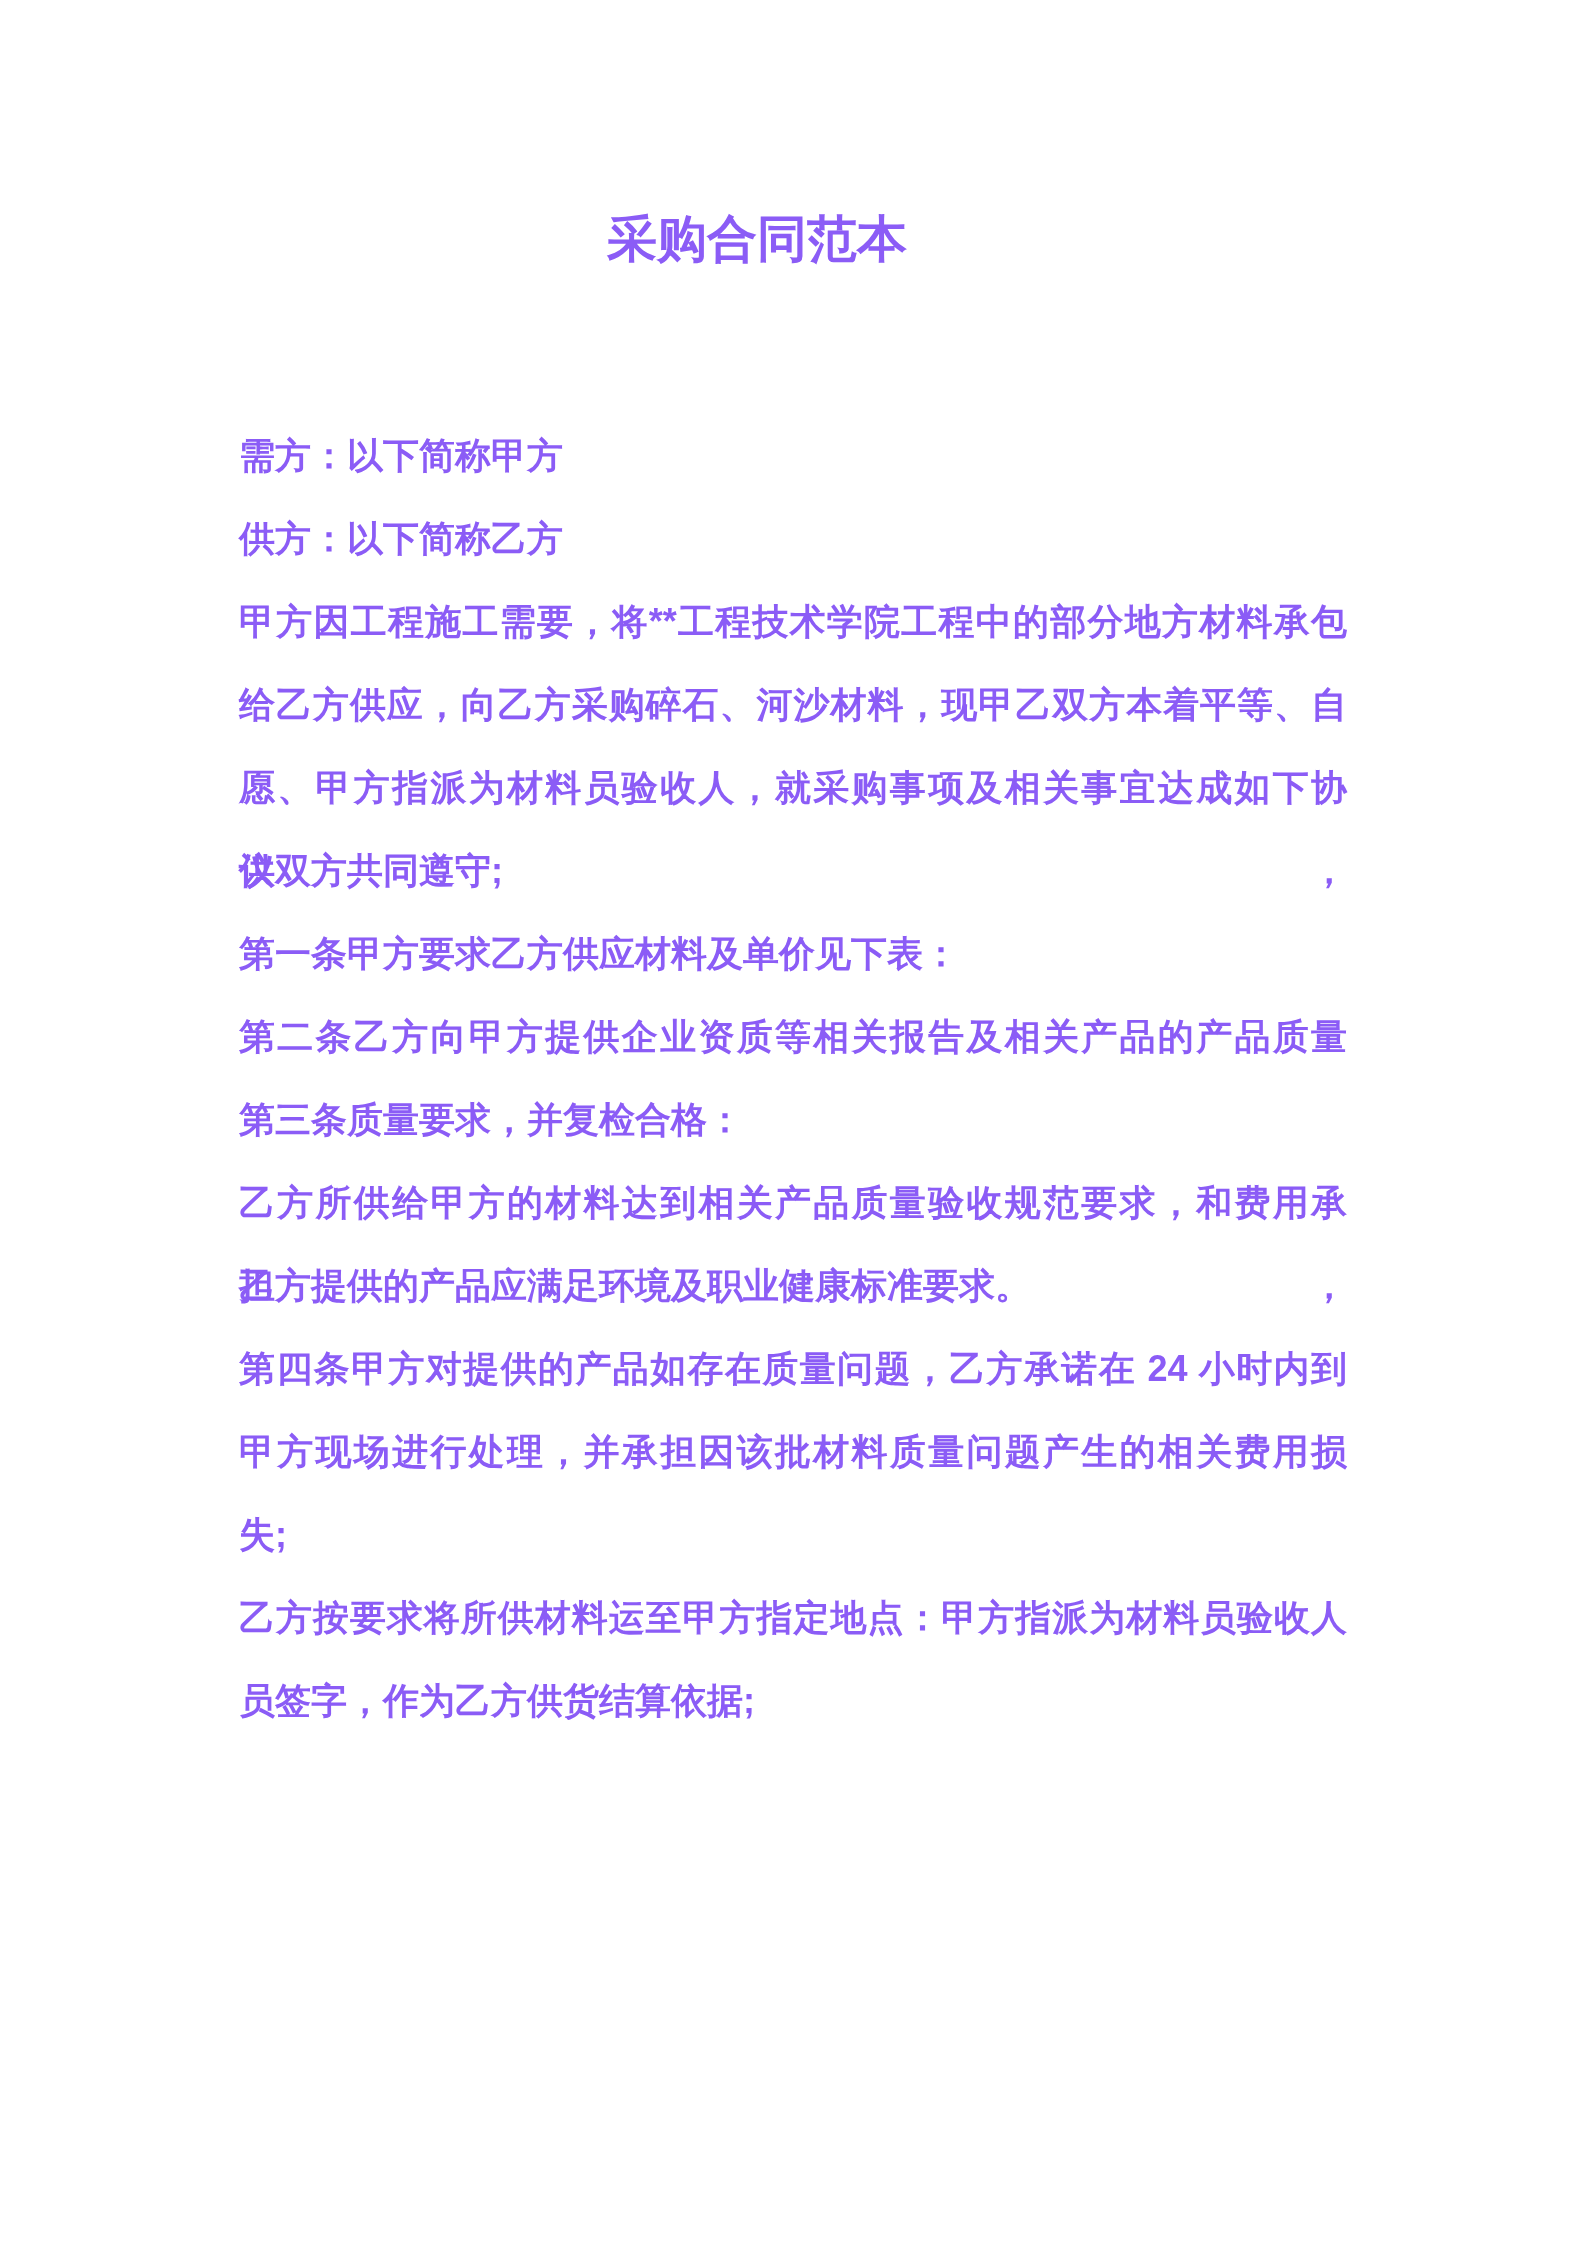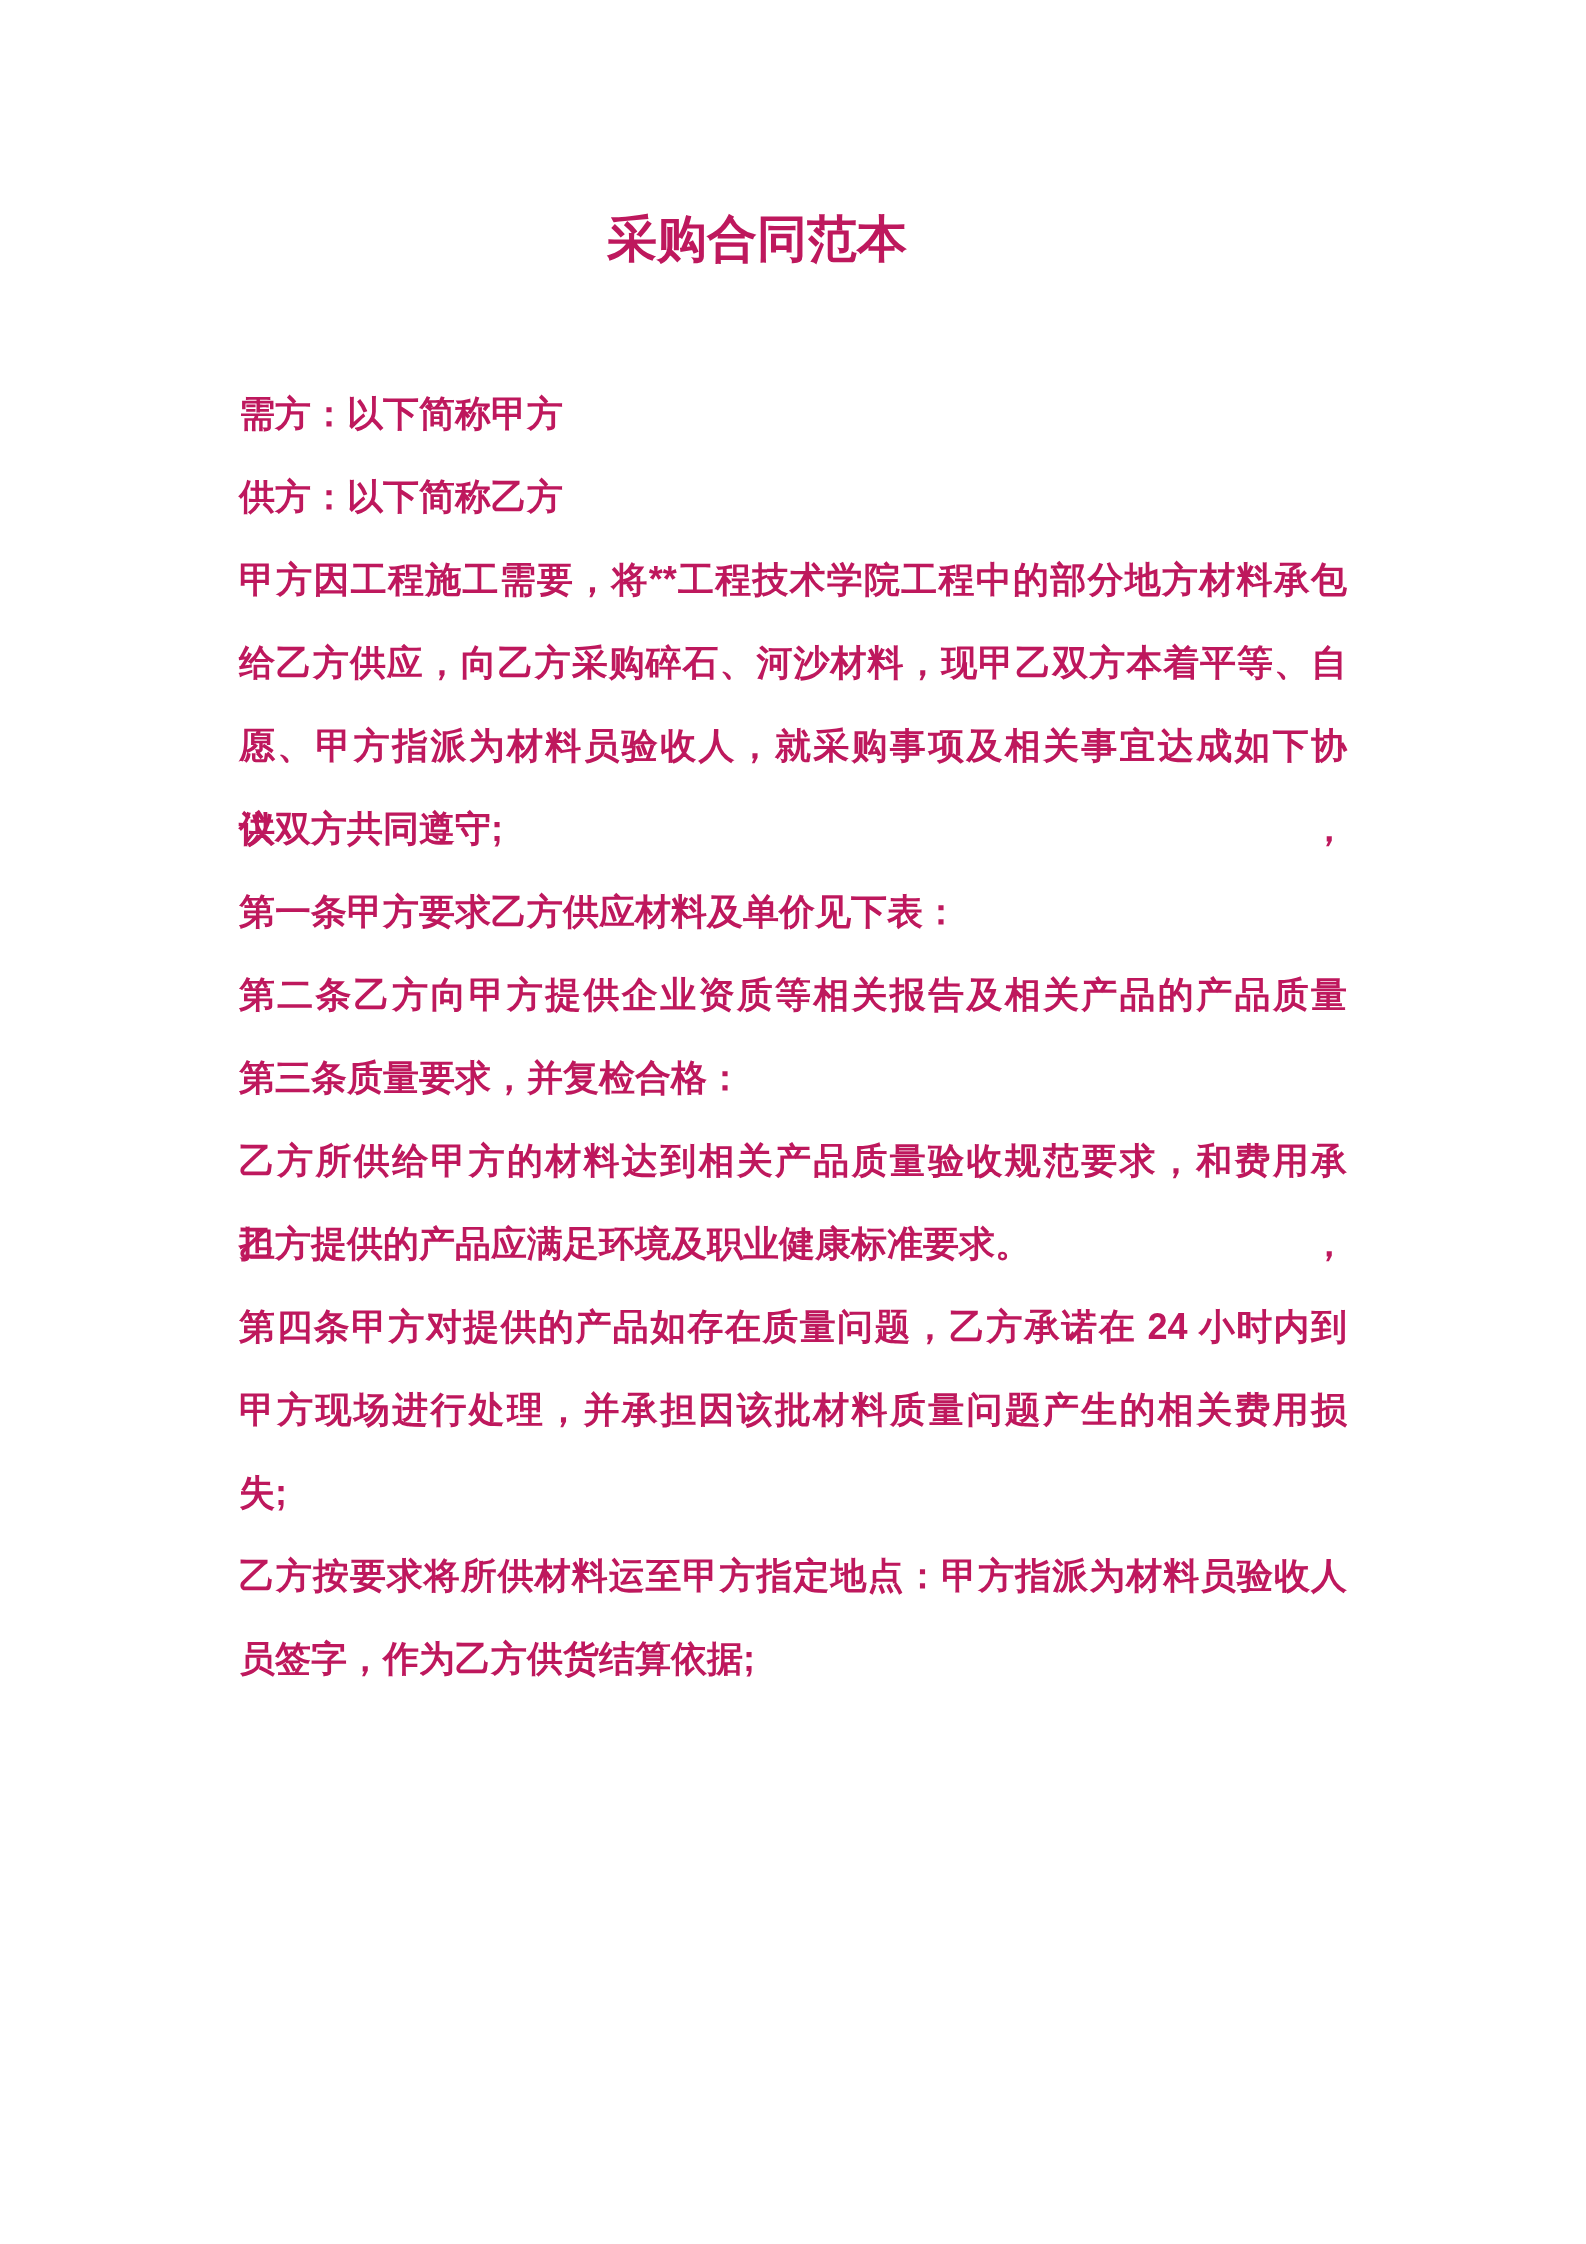--- a/index.html
+++ b/index.html
@@ -24,21 +24,21 @@
     right: 72px;            
     margin: 0;
     text-align: center;
     font-size: 50px;
     line-height: 1.1;
     font-weight: 700;
     letter-spacing: 0;
   }
   .doc-body {
     position: absolute;
-    top: 372px;
+    top: 414px;
     left: 239px;
     width: 1108px;
   }
   .line {
     margin: 0;
     padding: 0;
     height: 83px;
     line-height: 83px;
     font-size: 36px;
     font-weight: 600;
@@ -51,21 +51,21 @@
     white-space: normal;
     text-align: justify;
     -moz-text-align-last: justify;
     text-align-last: justify;
     text-justify: inter-character;
   }
 </style>
 </head>
 <body>
 
-<div class="page" style="background: rgb(255, 255, 255); color: #be185d;">
+<div class="page" style="background: rgb(255, 255, 255); color: #8b5cf6;">
   <h1 class="doc-title">采购合同范本</h1>
   <div class="doc-body" id="doc-body">
       <p class="line">需方：以下简称甲方</p>
       <p class="line">供方：以下简称乙方</p>
       <p class="line full">甲方因工程施工需要，将**工程技术学院工程中的部分地方材料承包</p>
       <p class="line full">给乙方供应，向乙方采购碎石、河沙材料，现甲乙双方本着平等、自</p>
       <p class="line full">愿、甲方指派为材料员验收人，就采购事项及相关事宜达成如下协议，</p>
       <p class="line">供双方共同遵守;</p>
       <p class="line">第一条甲方要求乙方供应材料及单价见下表：</p>
       <p class="line full">第二条乙方向甲方提供企业资质等相关报告及相关产品的产品质量</p>

